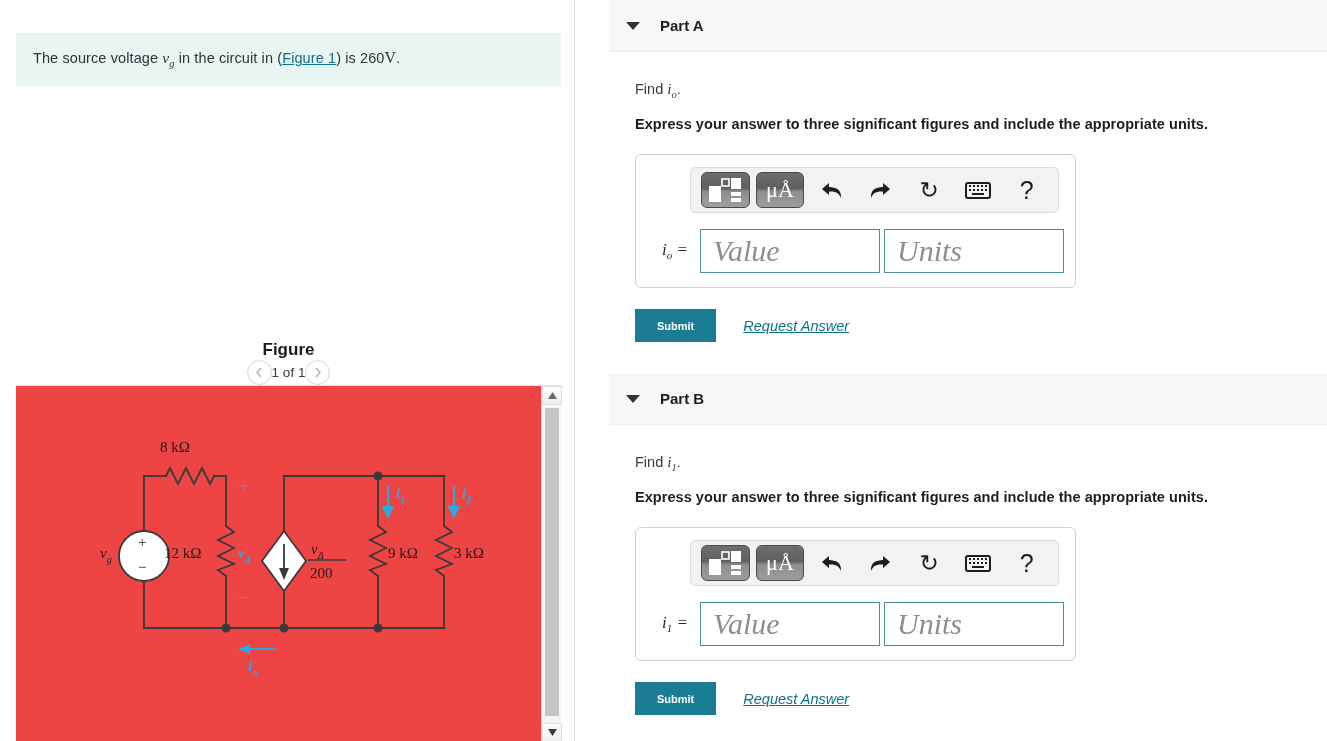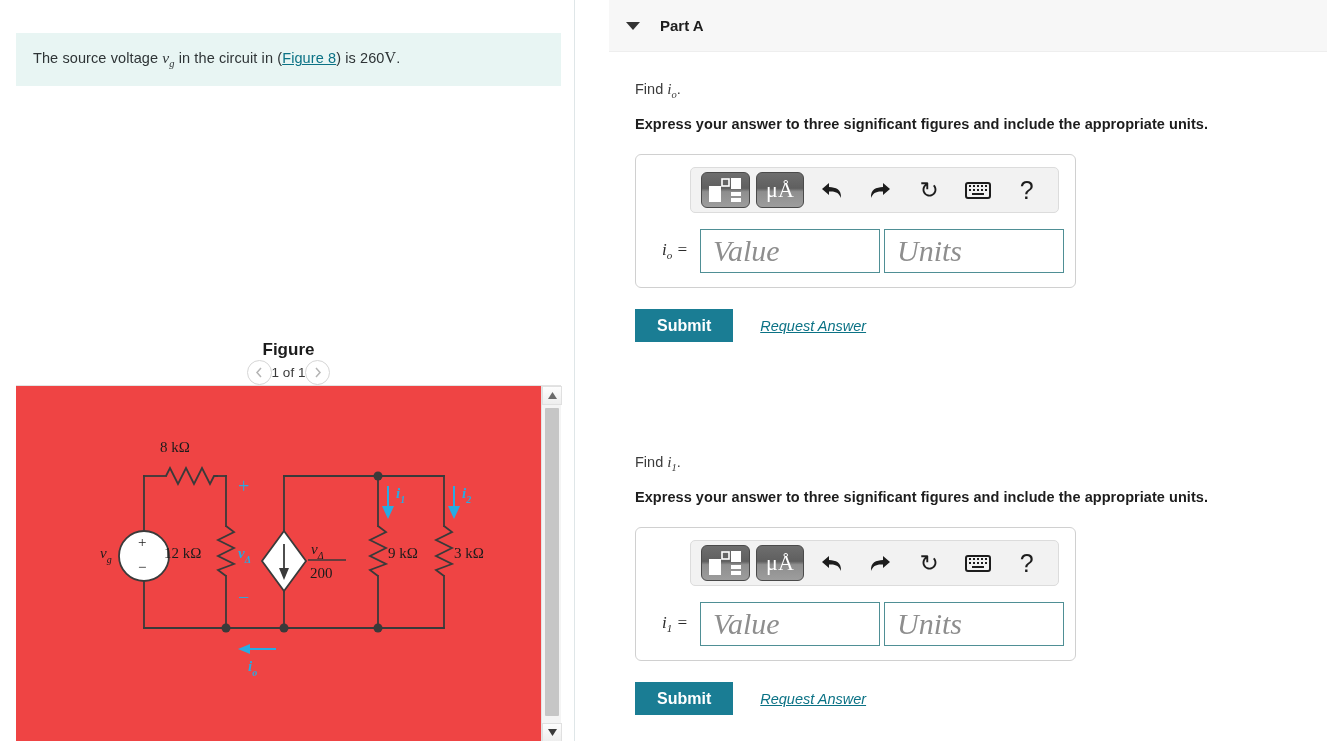--- a/index.html
+++ b/index.html
@@ -146,21 +146,21 @@
     font-family: "Liberation Serif", serif; font-style: italic;
     font-size: 30px; color: #8e8e8e; padding: 0 12px;
     display: flex; align-items: center; outline: none;
   }
   .ans-value { width: 180px; }
   .ans-units { width: 180px; margin-left: 4px; }
 
   .submit-row { display: flex; align-items: center; margin-top: 21px; }
   .submit-btn {
     background: #1a7d94; color: #fff; border: none;
-    height: 33px; padding: 0 22px; font-size: 16px; font-weight: bold;
+    height: 33px; padding: 0 22px; font-size: 11px; font-weight: bold;
     font-family: "Liberation Sans", sans-serif; cursor: pointer;
   }
   .request-link {
     margin-left: 27px; color: #0b7285; font-size: 14.5px;
     text-decoration: underline; cursor: pointer; font-style: italic;
   }
 
   
   .cz { font-family: "Liberation Serif", serif; font-size: 15px; fill: #1b1b1b; }
   .cz-it { font-family: "Liberation Serif", serif; font-style: italic; font-size: 15px; fill: #1b1b1b; }
@@ -169,21 +169,21 @@
 </style>
 </head>
 <body>
 
 <div class="page">
 
   <div class="left-pane">
 
     <div class="intro-banner">
       <div class="intro-text">
-        <span>The source voltage </span><span class="mathvar"><span>v</span><sub>g</sub></span><span> in the circuit in (</span><span class="figlink">Figure 8</span><span>) is 260</span><span class="upright">V</span><span>.</span>
+        <span>The source voltage </span><span class="mathvar"><span>v</span><sub>g</sub></span><span> in the circuit in (</span><span class="figlink">Figure 1</span><span>) is 260</span><span class="upright">V</span><span>.</span>
       </div>
     </div>
 
     <div class="figure-head">
       <div class="figure-title">Figure</div>
       <div class="fig-pager">
         <div class="pager-btn">
           <svg width="8" height="11" viewBox="0 0 8 11">
             <polyline points="6,1 2,5.5 6,10" fill="none" stroke="#b4b4b4" stroke-width="1.5"></polyline>
           </svg>
@@ -359,20 +359,24 @@
           <div class="ans-input ans-units">Units</div>
         </div>
       </div>
 
       <div class="submit-row">
         <button class="submit-btn">Submit</button>
         <span class="request-link">Request Answer</span>
       </div>
     </div>
 
+    <div class="part-header" style="top:373px;">
+      <div class="caret"></div>
+      <div class="part-label">Part B</div>
+    </div>
 
     <div class="part-body" style="top:453px;">
       <p class="find-line">
         <span>Find </span><span class="mathvar"><span>i</span><sub>1</sub></span><span>.</span>
       </p>
       <p class="express-line">Express your answer to three significant figures and include the appropriate units.</p>
 
       <div class="answer-box">
         <div class="mathbar">
           <div class="tool-btn">

